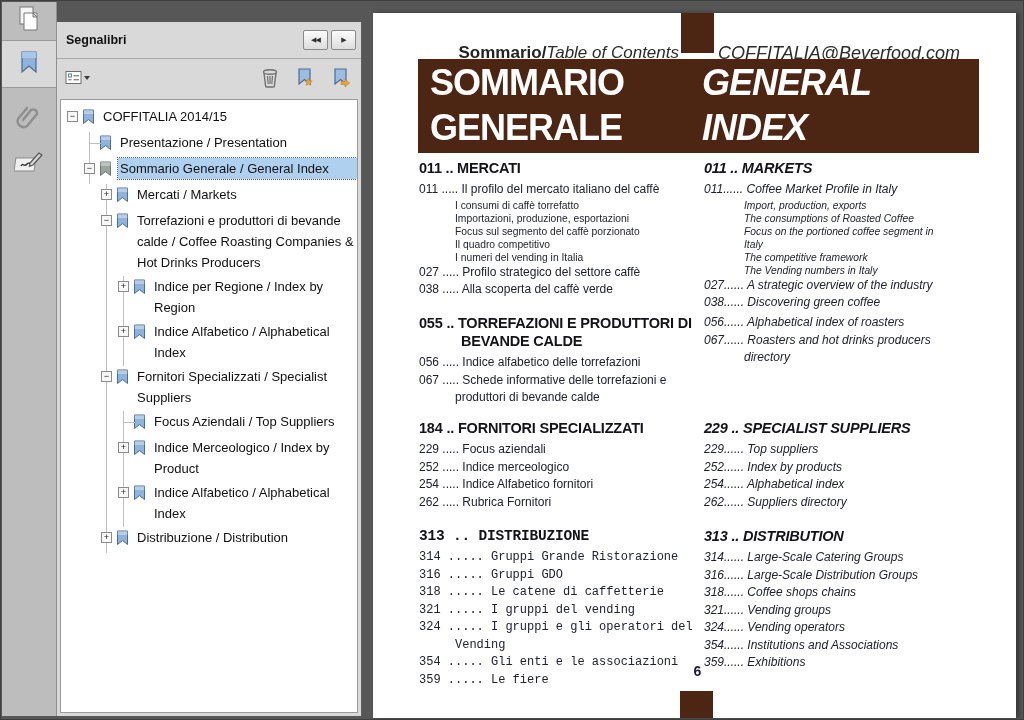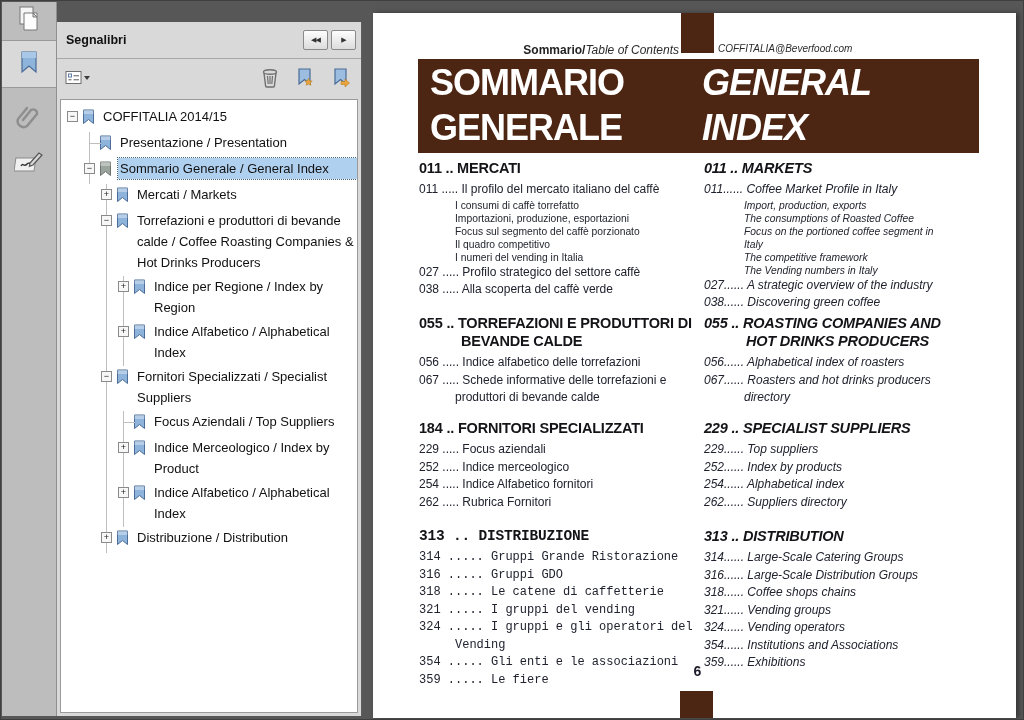--- a/index.html
+++ b/index.html
@@ -29,25 +29,25 @@
   .stub { position:absolute; height:1px; background:#bfbfbf; top:11px; }
   .expander { position:relative; z-index:1; width:11px; height:11px; margin-top:5px; margin-right:4px; flex:none; background:#f7f7f7; border:1px solid #8a8a8a; font-size:9px; line-height:8px; text-align:center; color:#222; cursor:default; }
   .bm-ic { flex:none; margin-top:3px; margin-right:6px; }
   .tree-label { flex:1; font-size:13px; line-height:21px; color:#111; padding:0 2px; }
   .tree-label.selected { background:#b0d0ef; outline:1px dotted #47617c; }
 
   
   #doc { position:absolute; left:362px; top:0; right:0; bottom:0; background:#575757; }
   #page { position:absolute; left:10px; top:12px; width:643px; height:705px; background:#ffffff; box-shadow:3px 0 5px rgba(0,0,0,0.4); }
 
-  #hdr-left { position:absolute; top:30px; left:0; width:306px; text-align:right; font-size:12px; color:#232323; white-space:nowrap; }
+  #hdr-left { position:absolute; top:30px; left:0; width:306px; text-align:right; font-size:17px; color:#232323; white-space:nowrap; }
   #hdr-left b { font-weight:bold; }
   #hdr-left i { font-style:italic; color:#2b2b2b; }
   #hdr-square { position:absolute; left:308px; top:0; width:33px; height:40px; }
-  #hdr-right { position:absolute; top:30px; left:345px; font-size:10px; font-style:italic; color:#2b2b2b; white-space:nowrap; }
+  #hdr-right { position:absolute; top:30px; left:345px; font-size:18px; font-style:italic; color:#2b2b2b; white-space:nowrap; }
 
   #banner { position:absolute; left:45px; top:46px; width:561px; height:94px; color:#fff; }
   .banner-col { position:absolute; top:1px; font-size:36px; font-weight:bold; line-height:45px; letter-spacing:-1px; white-space:pre-line; }
   #banner-it { left:12px; }
   #banner-en { left:284px; font-style:italic; }
 
   .toc-col { position:absolute; top:0; }
   #toc-it { left:46px; width:282px; }
   #toc-en { left:331px; width:247px; font-style:italic; }
   .toc-section { position:absolute; left:0; right:0; }
@@ -313,21 +313,20 @@
             <div class="toc-entry">011...... Coffee Market Profile in Italy</div>
             <div class="toc-sub">Import, production, exports</div>
             <div class="toc-sub">The consumptions of Roasted Coffee</div>
             <div class="toc-sub">Focus on the portioned coffee segment in Italy</div>
             <div class="toc-sub">The competitive framework</div>
             <div class="toc-sub">The Vending numbers in Italy</div>
             <div class="toc-entry">027...... A strategic overview of the industry</div>
             <div class="toc-entry">038...... Discovering green coffee</div>
           </div>
           <div class="toc-section" style="top: 301px;">
-            <div class="toc-heading">055 .. ROASTING COMPANIES AND HOT DRINKS PRODUCERS</div>
             <div class="toc-entry">056...... Alphabetical index of roasters</div>
             <div class="toc-entry">067...... Roasters and hot drinks producers directory</div>
           </div>
           <div class="toc-section" style="top: 406px;">
             <div class="toc-heading">229 .. SPECIALIST SUPPLIERS</div>
             <div class="toc-entry">229...... Top suppliers</div>
             <div class="toc-entry">252...... Index by products</div>
             <div class="toc-entry">254...... Alphabetical index</div>
             <div class="toc-entry">262...... Suppliers directory</div>
           </div>

